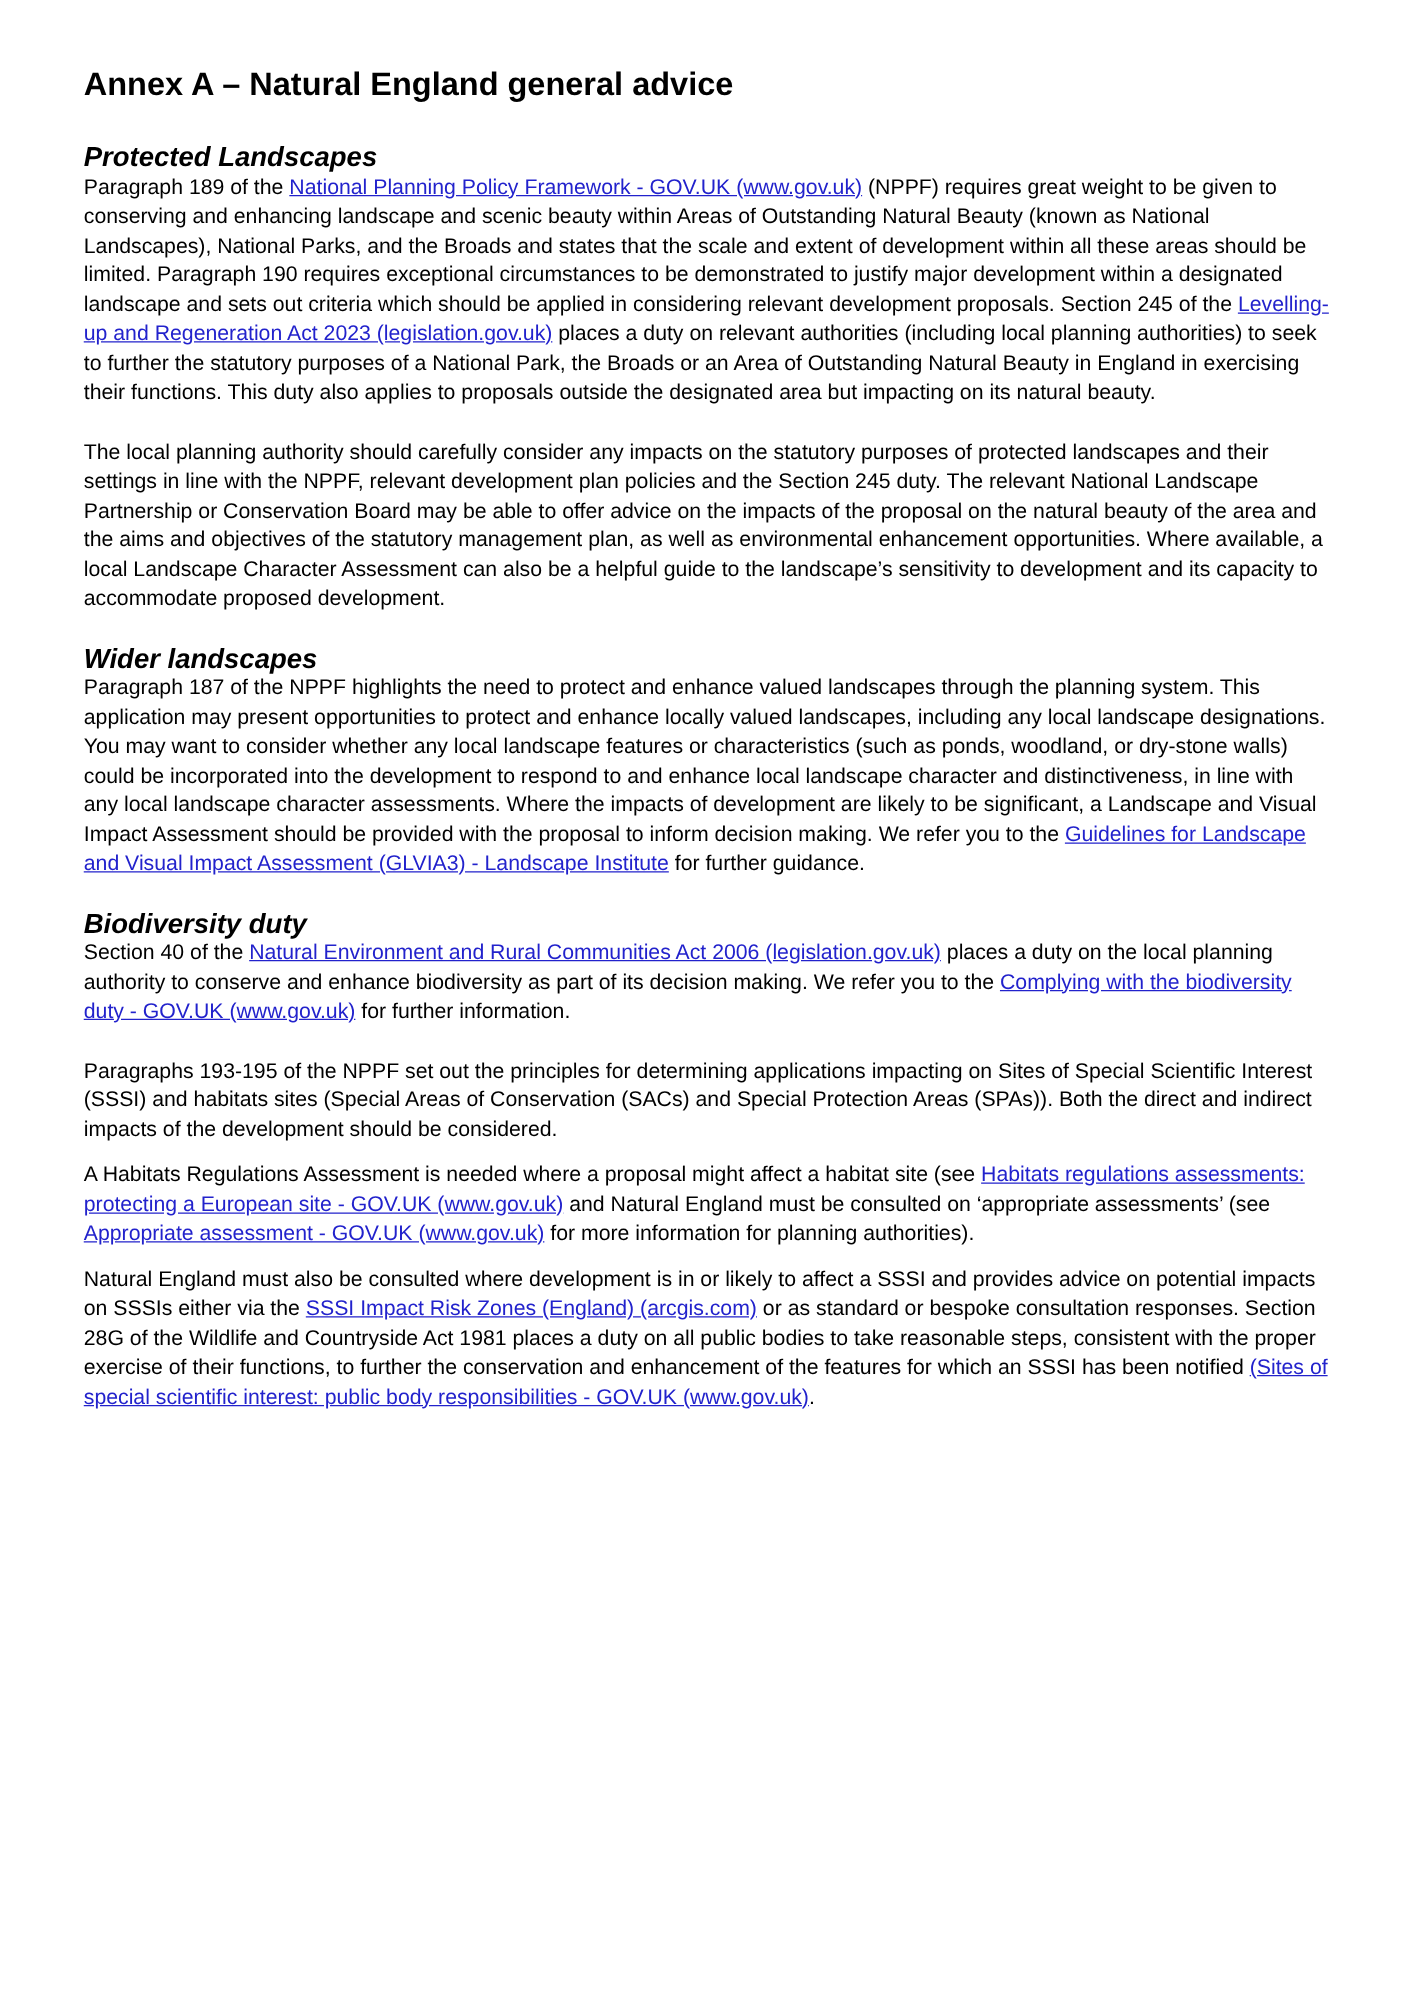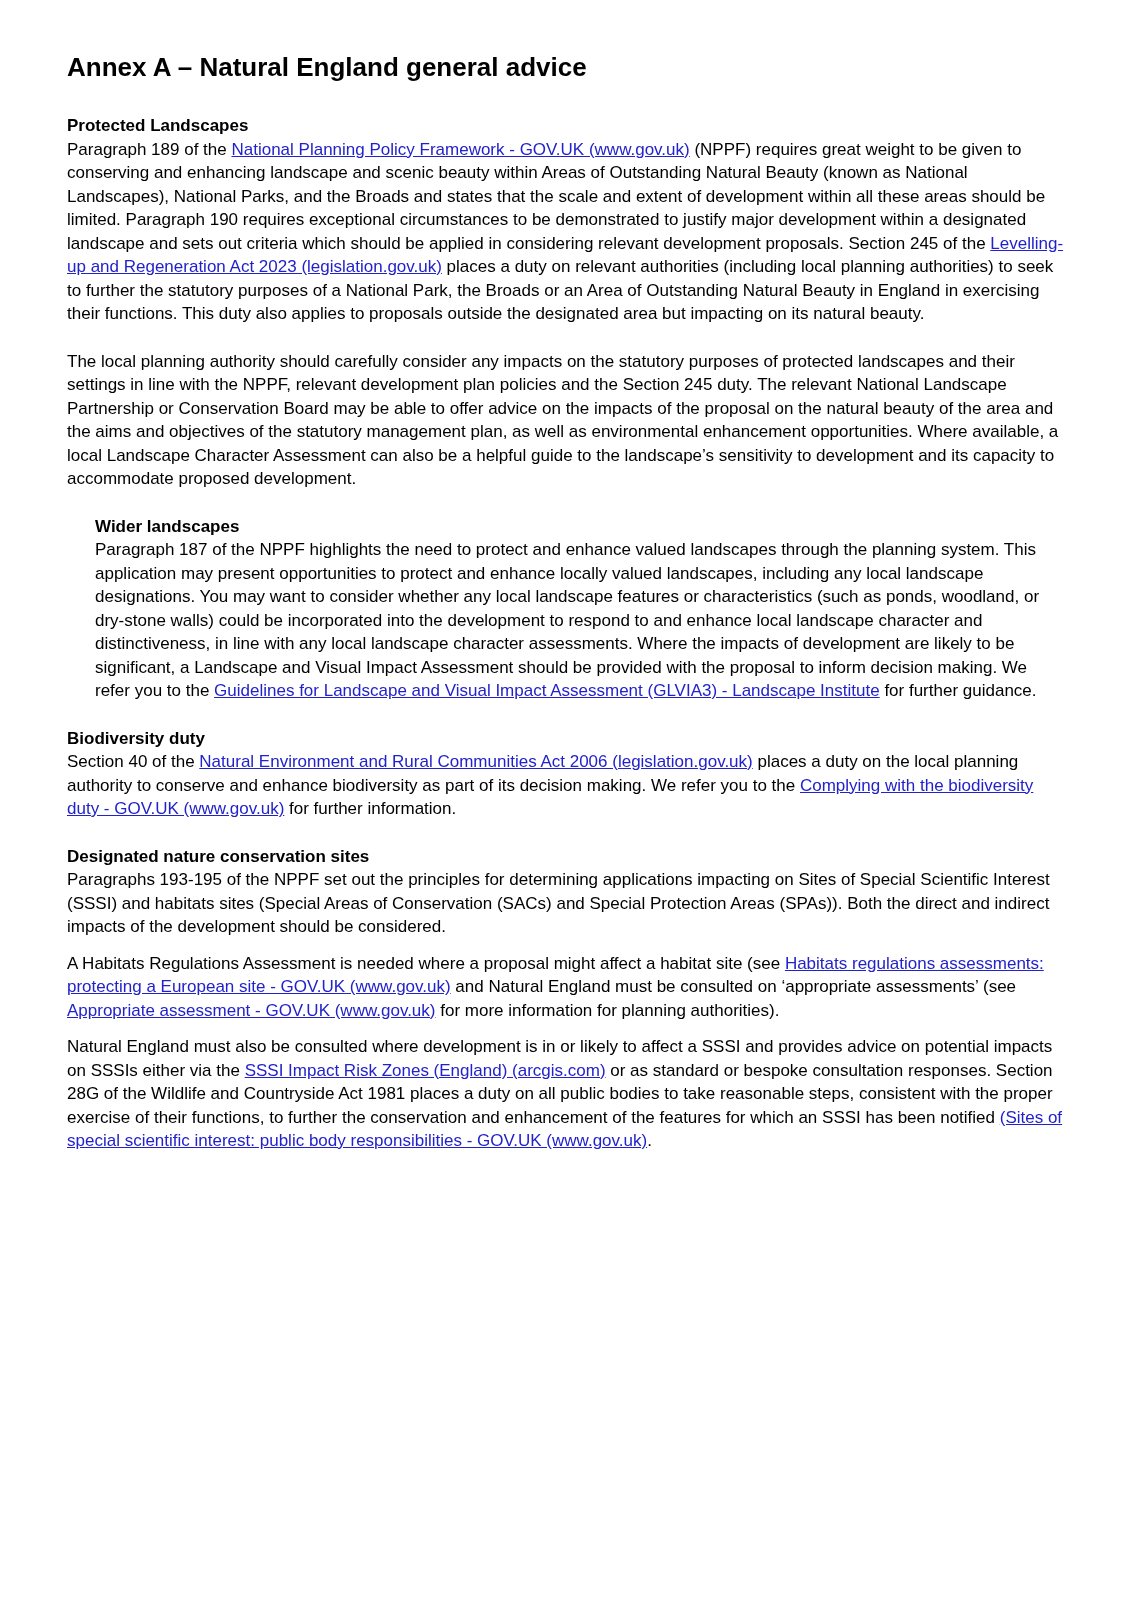--- a/index.html
+++ b/index.html
@@ -15,28 +15,29 @@
     background: var(--page-bg, #ffffff);
     text-align: left;
   }
   h1.doc-title {
     font-size: 26px;
     line-height: 30px;
     font-weight: bold;
     margin: 0 0 32px 0;
   }
   h2.section-heading {
-    font-size: 17px;
+    font-size: 22px;
     line-height: 23.5px;
     font-weight: bold;
     margin: 0;
+    font-style: italic;
   }
   p.doc-paragraph { margin: 0 0 24px 0; }
   p.tight { margin-bottom: 13px; }
-  section.gap-sm { margin-top: 6px; margin-left: 28px; }
+  section.gap-sm { margin-top: 6px; }
   section.gap-md { margin-top: 0; }
   section.gap-lg { margin-top: 16px; }
   a.doc-link {
     color: var(--link-color, #2222CC);
     cursor: pointer;
   }
 </style>
 </head>
 <body>
 
@@ -54,21 +55,20 @@
     <h2 class="section-heading">Wider landscapes</h2>
     <p class="doc-paragraph">Paragraph 187 of the NPPF highlights the need to protect and enhance valued landscapes through the planning system.  This application may present opportunities to protect and enhance locally valued landscapes, including any local landscape designations. You may want to consider whether any local landscape features or characteristics (such as ponds, woodland, or dry-stone walls) could be incorporated into the development to respond to and enhance local landscape character and distinctiveness, in line with any local landscape character assessments.  Where the impacts of development are likely to be significant, a Landscape and Visual Impact Assessment should be provided with the proposal to inform decision making. We refer you to the <a class="doc-link" href="#">Guidelines for Landscape and Visual Impact Assessment (GLVIA3) - Landscape Institute</a> for further guidance.</p>
   </section>
 
   <section class="gap-md">
     <h2 class="section-heading">Biodiversity duty</h2>
     <p class="doc-paragraph">Section 40 of the <a class="doc-link" href="#">Natural Environment and Rural Communities Act 2006 (legislation.gov.uk)</a> places a duty on the local planning authority to conserve and enhance biodiversity as part of its decision making. We refer you to the <a class="doc-link" href="#">Complying with the biodiversity duty - GOV.UK (www.gov.uk)</a> for further information.</p>
   </section>
 
   <section>
-    <h2 class="section-heading">Designated nature conservation sites</h2>
     <p class="doc-paragraph tight">Paragraphs 193-195 of the NPPF set out the principles for determining applications impacting on Sites of Special Scientific Interest (SSSI) and habitats sites (Special Areas of Conservation (SACs) and Special Protection Areas (SPAs)). Both the direct and indirect impacts of the development should be considered.</p>
     <p class="doc-paragraph tight">A Habitats Regulations Assessment is needed where a proposal might affect a habitat site (see <a class="doc-link" href="#">Habitats regulations assessments: protecting a European site - GOV.UK (www.gov.uk)</a> and Natural England must be consulted on ‘appropriate assessments’ (see <a class="doc-link" href="#">Appropriate assessment - GOV.UK (www.gov.uk)</a> for more information for planning authorities).</p>
     <p class="doc-paragraph">Natural England must also be consulted where development is in or likely to affect a SSSI and provides advice on potential impacts on SSSIs either via the <a class="doc-link" href="#">SSSI Impact Risk Zones (England) (arcgis.com)</a> or as standard or bespoke consultation responses. Section 28G of the Wildlife and Countryside Act 1981 places a duty on all public bodies to take reasonable steps, consistent with the proper exercise of their functions, to further the conservation and enhancement of the features for which an SSSI has been notified <a class="doc-link" href="#">(Sites of special scientific interest: public body responsibilities - GOV.UK (www.gov.uk)</a>.</p>
   </section>
 
   <section class="gap-lg">
   </section>
 
 </div>
 

